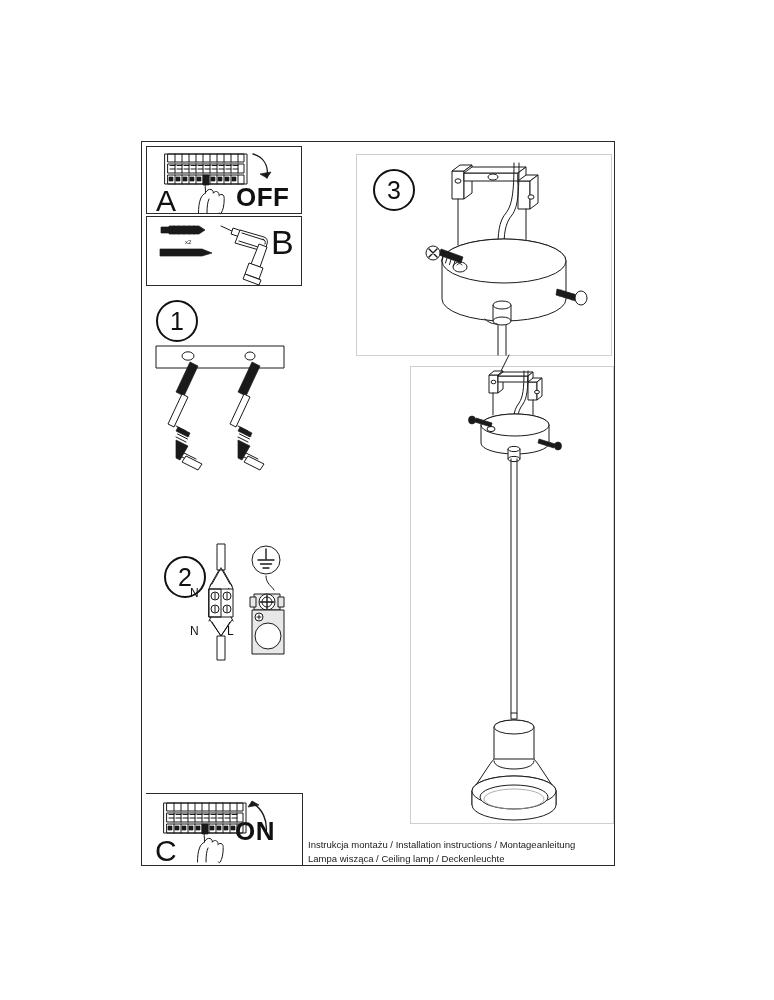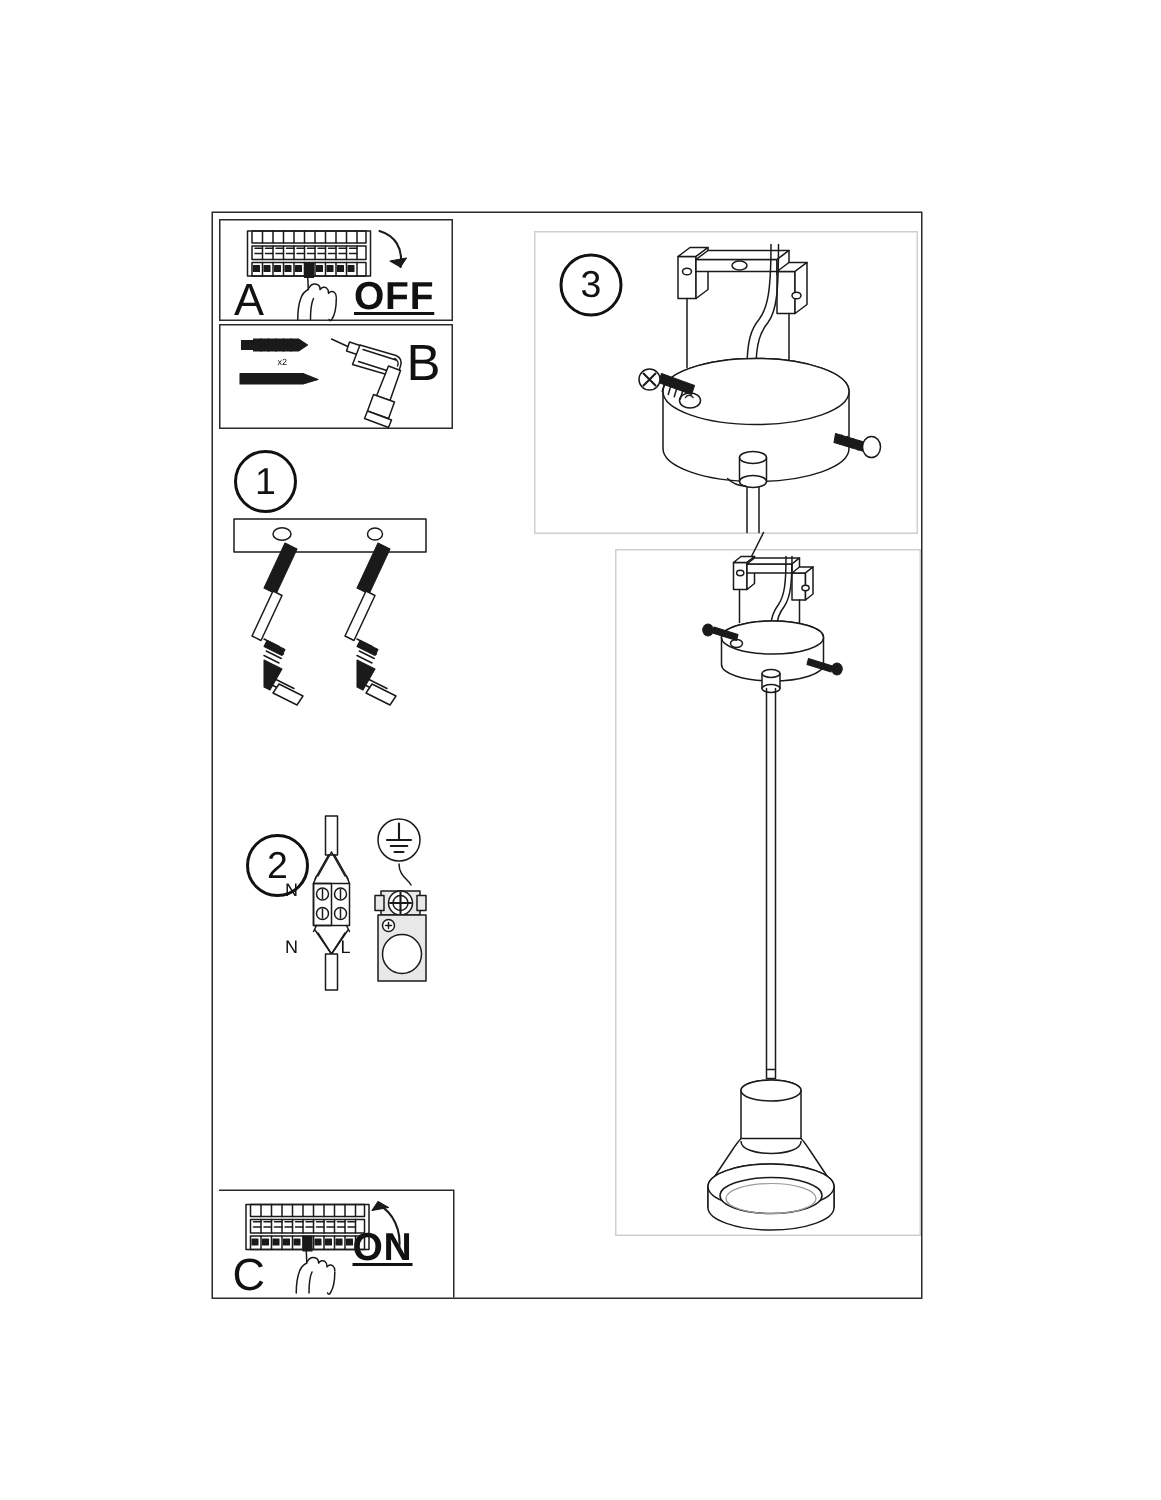--- a/index.html
+++ b/index.html
@@ -4,21 +4,21 @@
 <style>
   html,body{margin:0;padding:0;background:#ffffff;}
   body{width:774px;height:1000px;font-family:"Liberation Sans",sans-serif;color:#1a1a1a;}
   .page{position:relative;width:774px;height:1000px;}
   .sheet{position:absolute;left:141px;top:141px;width:474px;height:725px;border:1.6px solid #2b2b2b;box-sizing:border-box;}
   .panel{position:absolute;box-sizing:border-box;}
   .bdr{border:1.4px solid #2b2b2b;}
   .bdr-thin{border:1px solid #cfcfcf;}
   .lbl{position:absolute;font-family:"Liberation Sans",sans-serif;color:#111;line-height:1;}
   .big-letter{font-size:30px;font-weight:400;}
-  .word{font-size:26px;font-weight:700;letter-spacing:.5px;text-decoration:underline;}
+  .word{font-size:26px;font-weight:700;letter-spacing:.5px;}
   .stepnum{position:absolute;width:38px;height:38px;border:2px solid #111;border-radius:50%;
            display:flex;align-items:center;justify-content:center;font-size:25px;color:#111;
            font-family:"Liberation Sans",sans-serif;}
   .nl{position:absolute;font-size:12px;color:#111;font-family:"Liberation Sans",sans-serif;}
   .x2{position:absolute;font-size:6px;color:#111;font-family:"Liberation Sans",sans-serif;}
   .caption{position:absolute;font-size:9.5px;line-height:13.5px;color:#1a1a1a;
            font-family:"Liberation Sans",sans-serif;white-space:nowrap;}
   svg{display:block;overflow:visible;}
   .st{fill:none;stroke:#1a1a1a;stroke-width:1;stroke-linecap:round;stroke-linejoin:round;}
   .st2{fill:none;stroke:#1a1a1a;stroke-width:1.4;stroke-linecap:round;stroke-linejoin:round;}
@@ -342,15 +342,19 @@
       <ellipse class="stw" cx="75" cy="364" rx="20" ry="7"></ellipse>
       <path class="stw" d="M55 396c0 0 -2 2 -6 8l-16 24v14h84v-14l-16-24c-4-6-6-8-6-8z"></path>
       <path class="st" d="M55 398c0 5 9 8 20 8s20-3 20-8"></path>
       <path class="stw" d="M33 428v14a42 15 0 0 0 84 0v-14a42 15 0 0 0 -84 0z"></path>
       <ellipse class="stw" cx="75" cy="428" rx="42" ry="15"></ellipse>
       <ellipse class="stw" cx="75" cy="434" rx="34" ry="12"></ellipse>
       <ellipse class="stlt" cx="75" cy="436" rx="30" ry="10"></ellipse>
     </svg>
   </div>
 
+  <div class="caption" style="left:308px;top:838px;">
+    <div>Instrukcja montażu / Installation instructions / Montageanleitung</div>
+    <div>Lampa wisząca / Ceiling lamp / Deckenleuchte</div>
+  </div>
 
   <div class="panel" style="left:302px;top:793px;width:0;height:72px;border-left:1.4px solid #2b2b2b;"></div>
 </div>
 
 </body></html>

